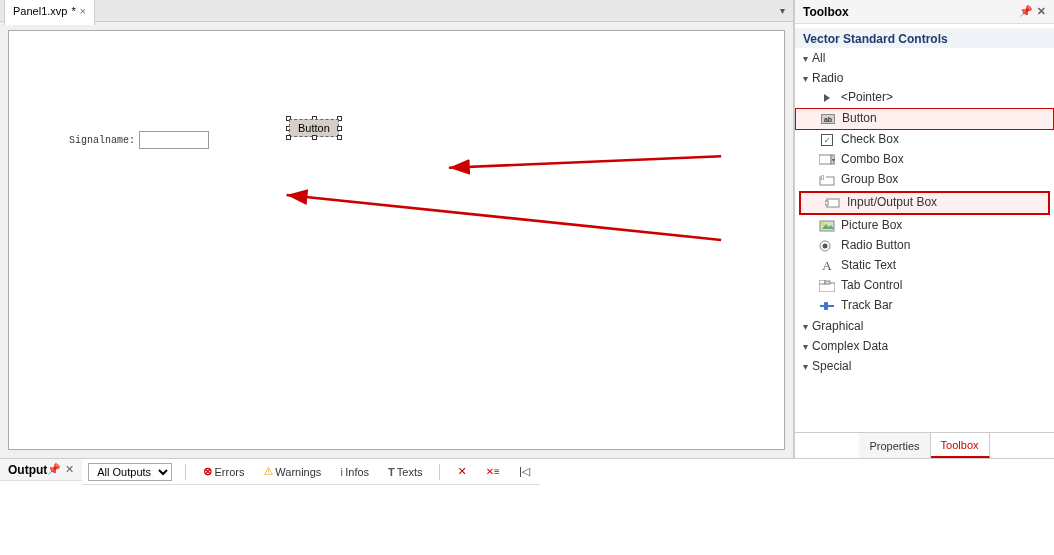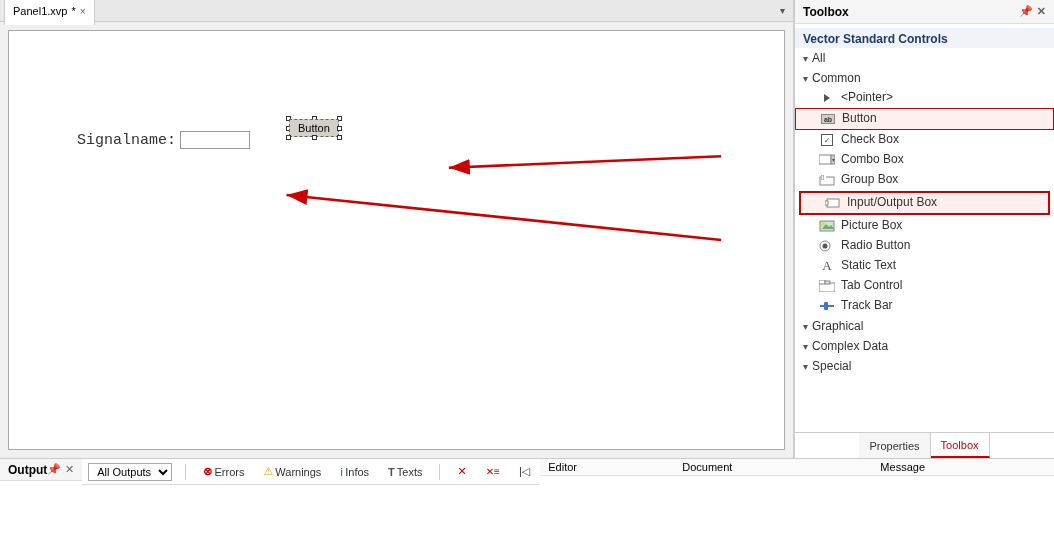--- a/index.html
+++ b/index.html
@@ -13,21 +13,21 @@
 
     .tab-bar { display: flex; align-items: center; background: #e8e8e8; border-bottom: 1px solid #ccc; height: 22px; padding: 0 4px; }
     .tab-item { display: flex; align-items: center; background: #ffffff; border: 1px solid #ccc; border-bottom: none; padding: 2px 8px; font-size: 11px; height: 29px; gap: 4px; }
     .tab-item .tab-close { color: #666; cursor: pointer; font-size: 10px; }
     .tab-dropdown { margin-left: auto; color: #555; font-size: 10px; cursor: pointer; padding: 2px 4px; }
 
     .canvas-area { flex: 1; background: white; margin: 8px; border: 1px solid #aaa; position: relative; overflow: hidden; }
 
     
     .signal-row { position: absolute; top: 100px; left: 60px; display: flex; align-items: center; gap: 4px; }
-    .signal-label { font-family: 'Courier New', monospace; font-size: 15px; color: #333; margin-left: 8px; }
+    .signal-label { font-family: 'Courier New', monospace; font-size: 10px; color: #333; }
     .signal-input { width: 70px; height: 18px; border: 1px solid #999; background: white; }
 
     
     .button-widget { position: absolute; top: 88px; left: 280px; }
     .button-widget-inner { border: 1px dashed #666; padding: 2px 8px; background: #d4d0c8; font-size: 11px; position: relative; }
     .resize-handle { position: absolute; width: 5px; height: 5px; background: white; border: 1px solid #333; }
     .resize-handle.tl { top: -3px; left: -3px; }
     .resize-handle.tm { top: -3px; left: calc(50% - 2px); }
     .resize-handle.tr { top: -3px; right: -3px; }
     .resize-handle.ml { top: calc(50% - 2px); left: -3px; }
@@ -151,21 +151,21 @@
     <div class="toolbox-content">
       <div class="toolbox-section-title">Vector Standard Controls</div>
 
       <div class="toolbox-group-header">
         <span class="chevron">▾</span>
         <span>All</span>
       </div>
 
       <div class="toolbox-group-header">
         <span class="chevron">▾</span>
-        <span>Common</span>
+        <span>Radio</span>
       </div>
 
       <div class="toolbox-item">
         <span class="item-icon">
           <div class="icon-pointer"></div>
         </span>
         <span>&lt;Pointer&gt;</span>
       </div>
 
       <div class="toolbox-item highlighted">
@@ -327,26 +327,13 @@
     <button class="toolbar-btn">
       <span style="color:#cc0000;">✕</span>
     </button>
     <button class="toolbar-btn">
       <span style="color:#cc0000; font-size:10px;">✕≡</span>
     </button>
     <button class="toolbar-btn">
       <span>|◁</span>
     </button>
   </div>
-  <div class="output-table">
-    <table>
-      <thead>
-        <tr>
-          <th>Editor</th>
-          <th>Document</th>
-          <th>Message</th>
-        </tr>
-      </thead>
-      <tbody>
-      </tbody>
-    </table>
-  </div>
 </div>
 
 </body></html>

